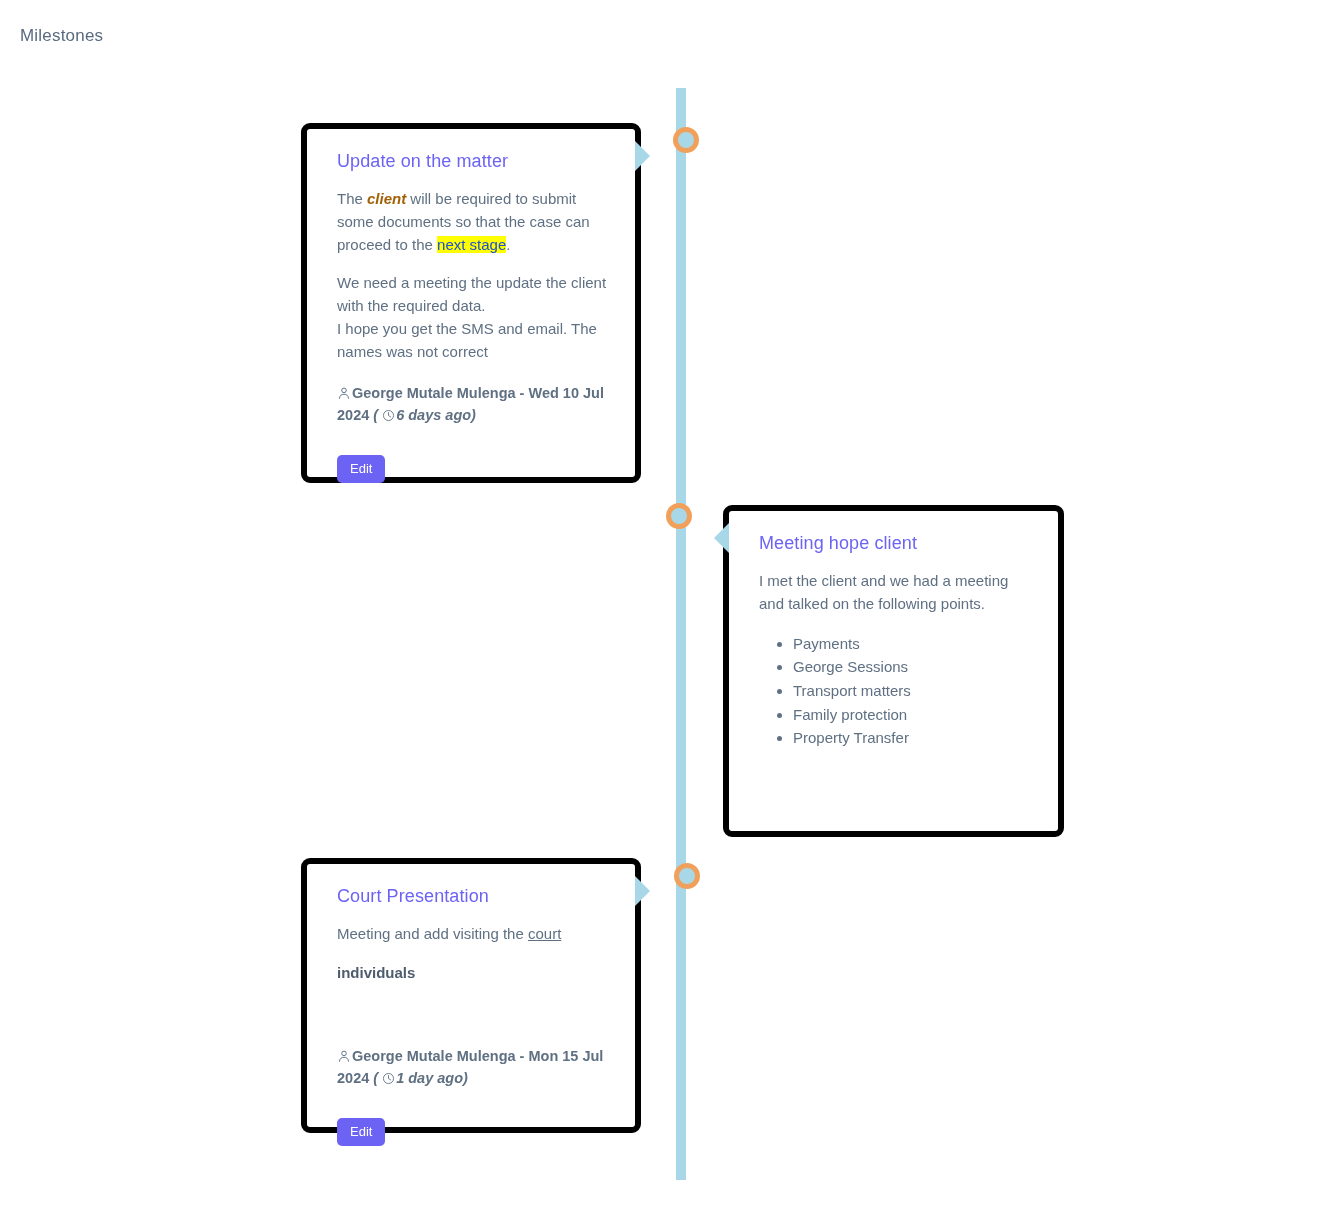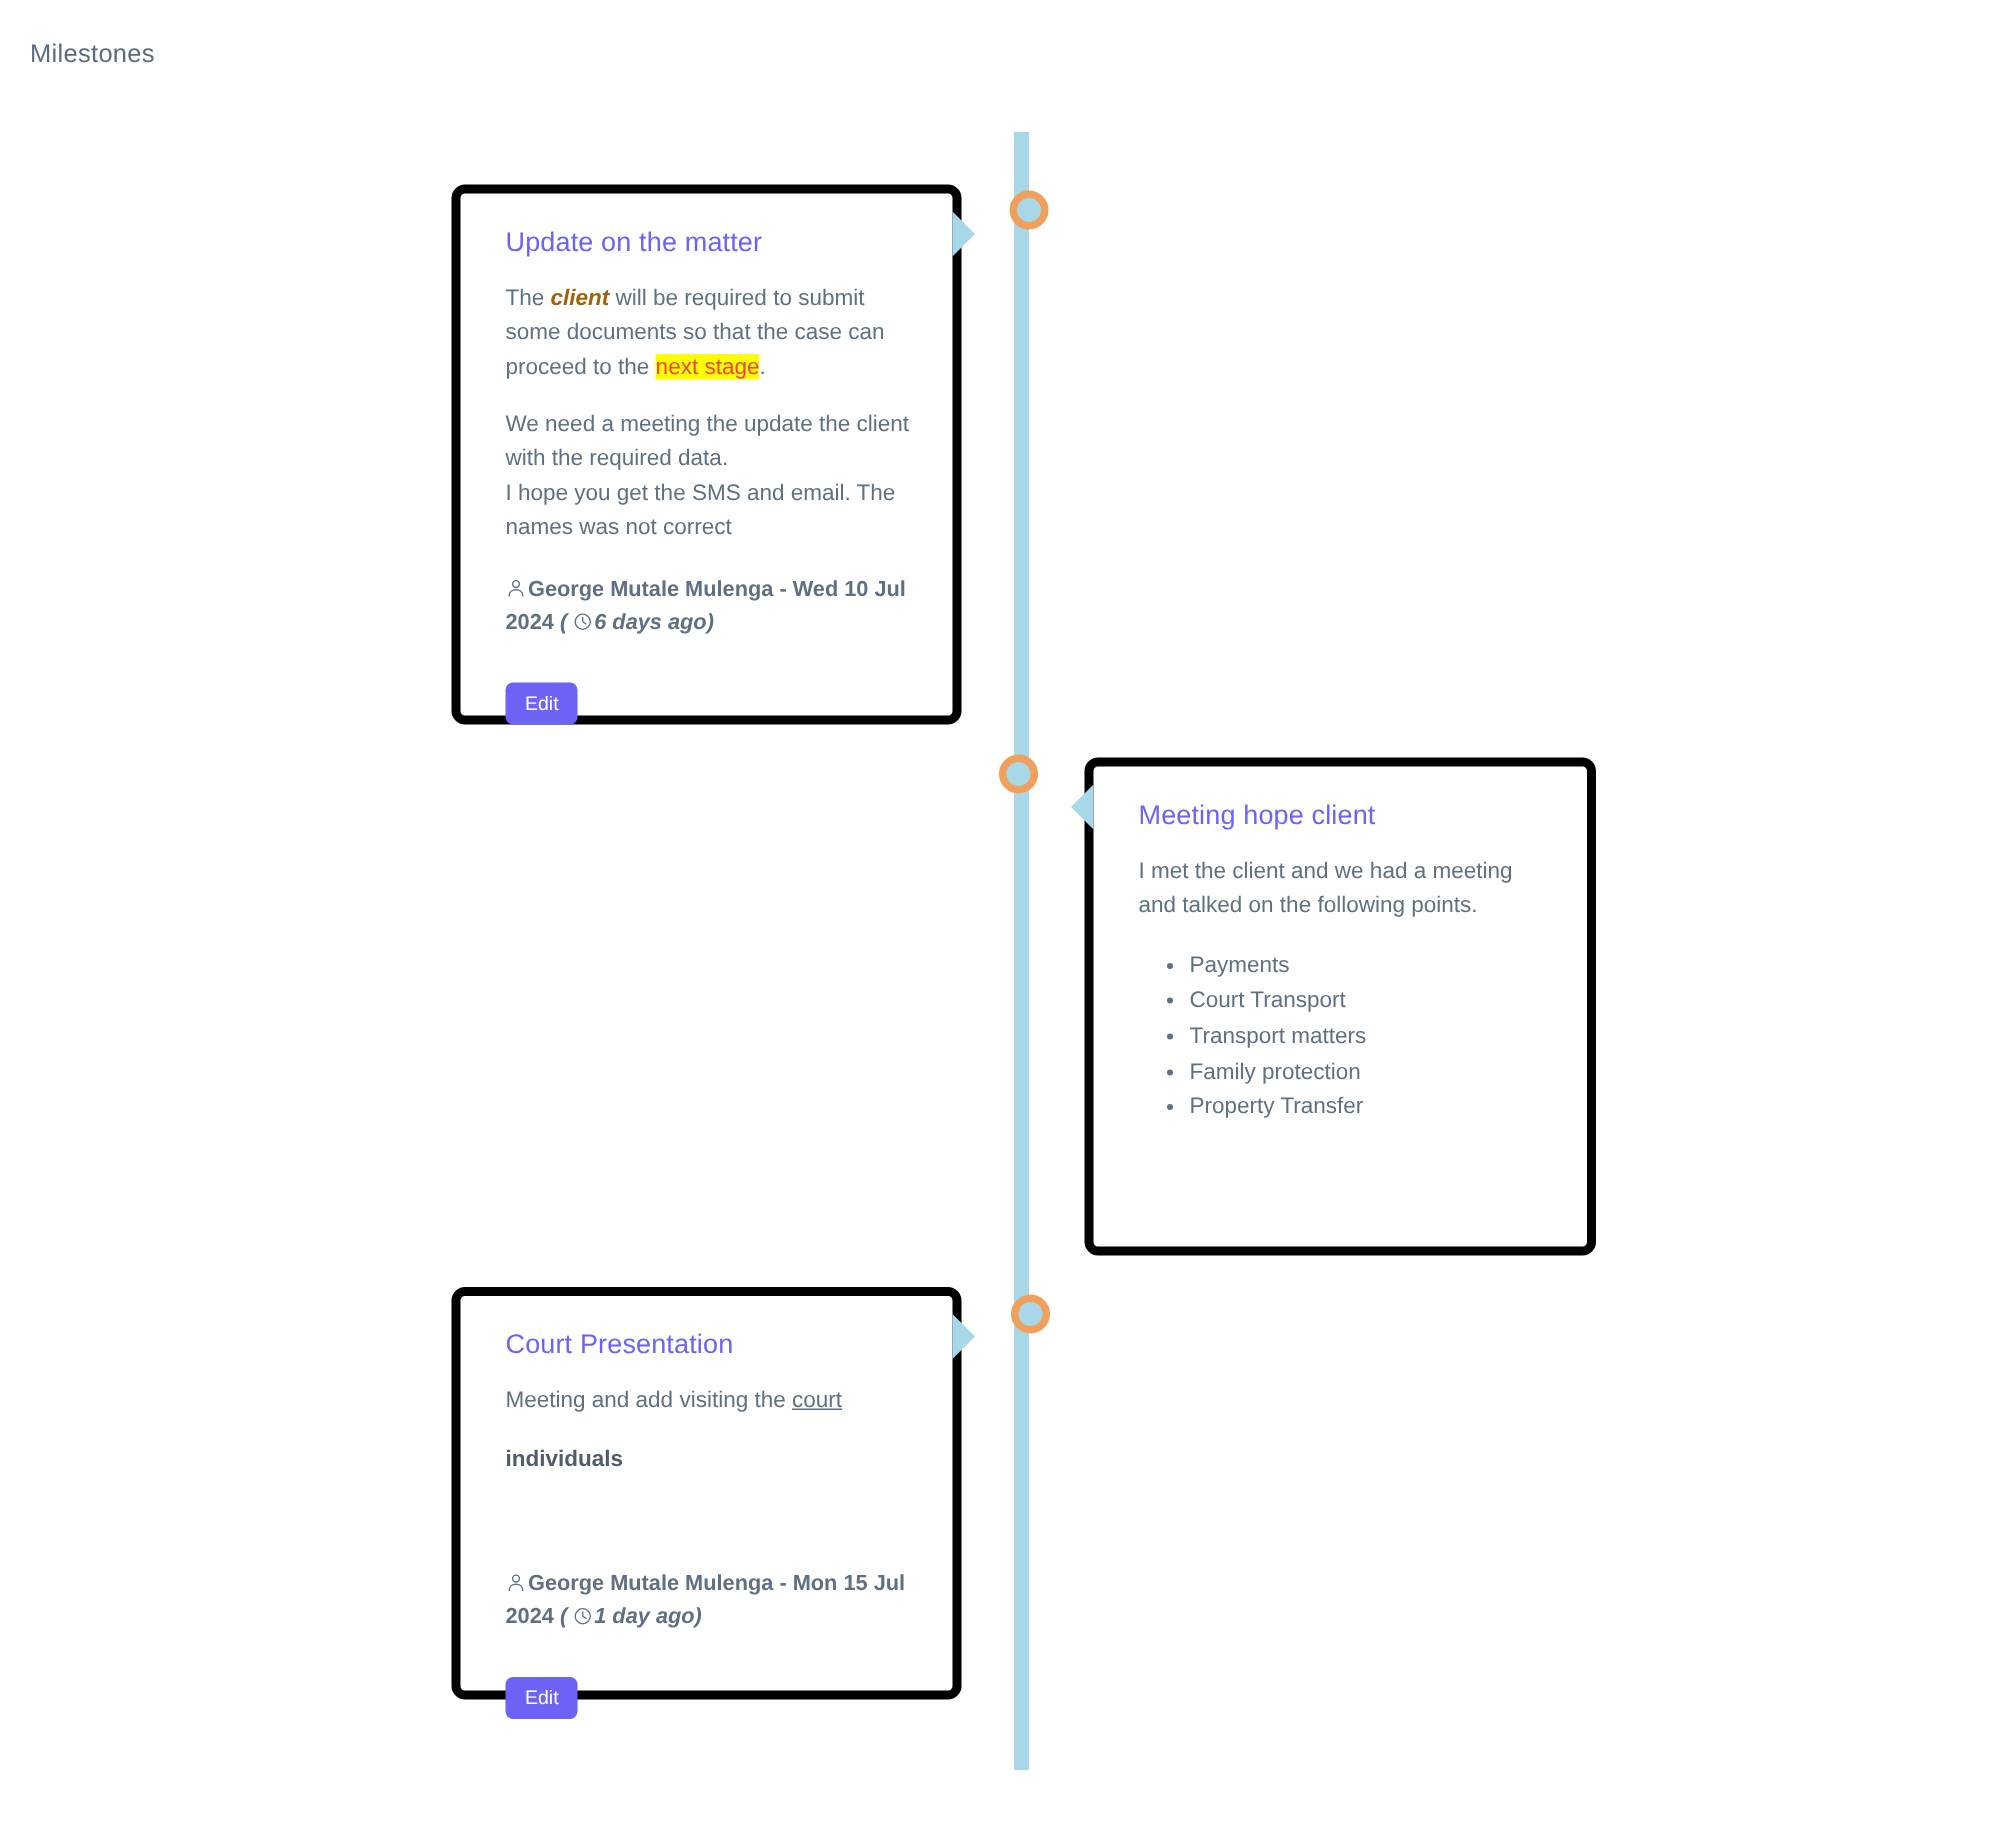--- a/index.html
+++ b/index.html
@@ -97,21 +97,21 @@
     line-height: 1.52;
     color: #5f7083;
   }
   .card-body p:last-child { margin-bottom: 0; }
 
   .card-body b, .card-body strong {
     font-weight: bold;
     color: #4e5c6e;
   }
   .card-body .bi { font-weight: bold; font-style: italic; color: #a16207; }
-  .card-body .hl { background: #ffff00; color: #ef4444; }
+  .card-body .hl { background: #ffff00; color: #1d4ed8; }
   .card-body .ul { text-decoration: underline; }
 
   .card-body ul {
     margin: 4px 0 18px 0;
     padding-left: 34px;
     color: #5f7083;
   }
   .card-body ul li {
     font-size: 15px;
     line-height: 1.58;
@@ -188,21 +188,21 @@
 
 <div class="card right card-2">
   <div class="arrow arrow-left-outer"></div>
 
   <h3 class="card-title">Meeting hope client</h3>
 
   <div class="card-body">
     <p>I met the client and we had a meeting and talked on the following points.</p>
     <ul>
       <li>Payments</li>
-      <li>Court Transport</li>
+      <li>George Sessions</li>
       <li>Transport matters</li>
       <li>Family protection</li>
       <li>Property Transfer</li>
     </ul>
   </div>
 
 </div>
 
 <div class="card left card-3">
   <div class="arrow arrow-right-outer"></div>

